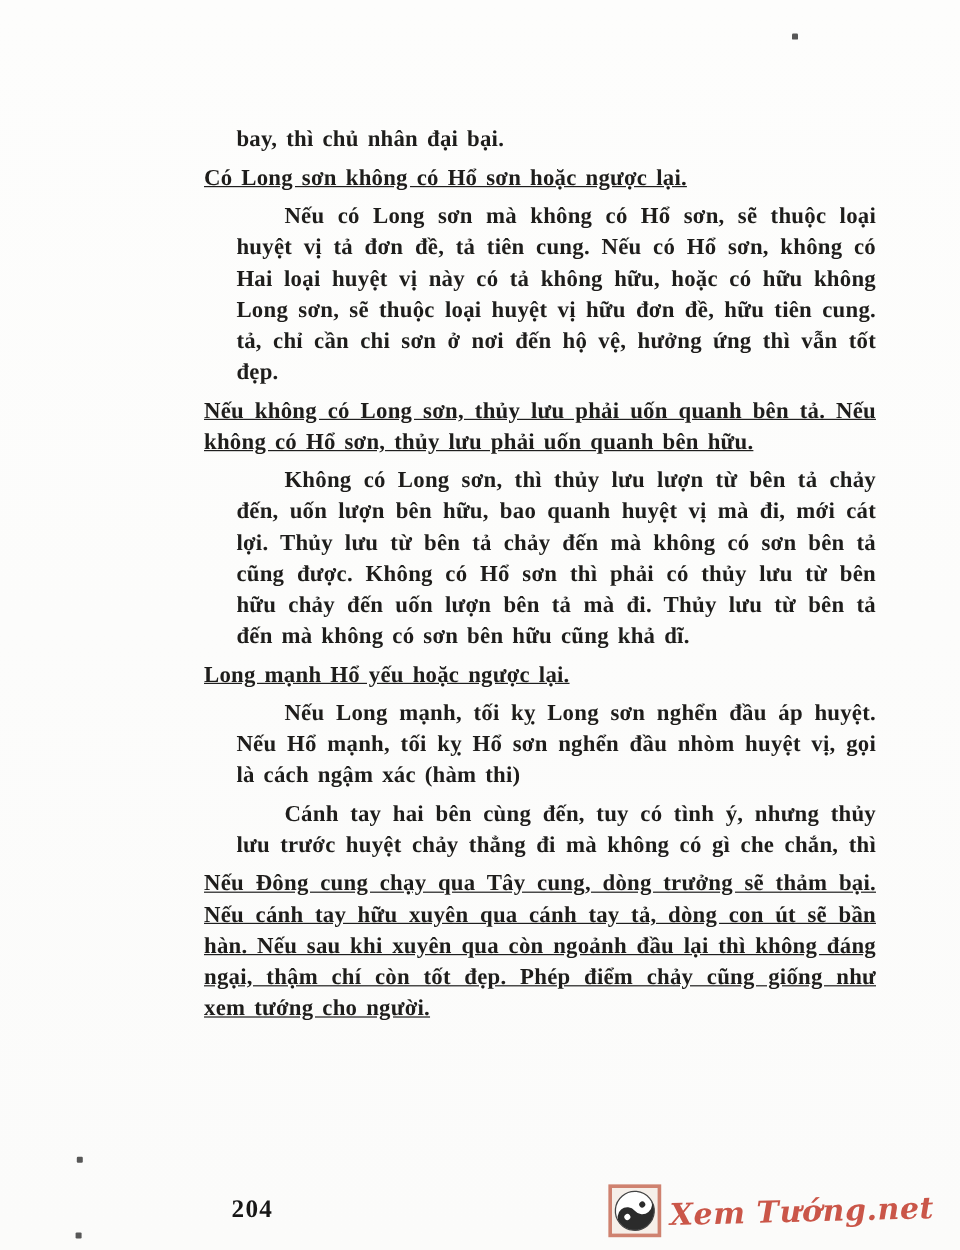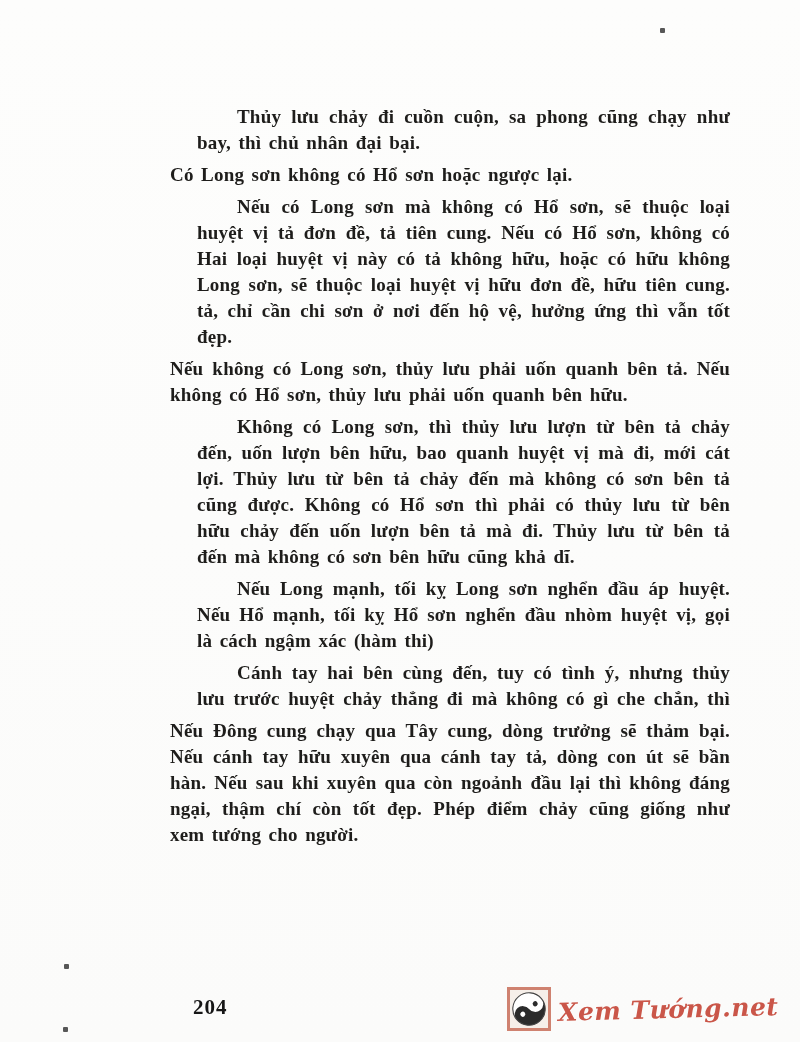--- a/index.html
+++ b/index.html
@@ -14,21 +14,21 @@
     position: relative;
     width: 800px; height: 1042px;
     background: linear-gradient(180deg, #fdfdfc 0%, #fbfbfa 100%);
   }
   .text-block {
     position: absolute;
     left: 170px; top: 104px;
     width: 560px;
   }
   .block { margin: 0 0 6px 0; }
-  .block.statement { margin-top: 4px; }
+  .block.statement { margin-top: 4px; text-decoration: underline; }
   .line {
     font-size: 19px;
     line-height: 26px;
     font-weight: 700;
     letter-spacing: 0.2px;
     word-spacing: 2.5px;
     text-align: justify;
     text-align-last: justify;
     color: #1e1d1b;
   }
@@ -81,21 +81,20 @@
 <body>
 
 <div class="page">
 
   <div class="speck" style="left:660px; top:28px; width:5px; height:5px;"></div>
   <div class="speck" style="left:64px; top:964px; width:5px; height:5px;"></div>
   <div class="speck" style="left:63px; top:1027px; width:5px; height:5px;"></div>
 
   <main class="text-block" id="text-block">
       <section class="block commentary">
-        <div class="line first">Thủy lưu chảy đi cuồn cuộn, sa phong cũng chạy như</div>
         <div class="line last">bay, thì chủ nhân đại bại.</div>
       </section>
       <section class="block statement">
         <div class="line first last">Có Long sơn không có Hổ sơn hoặc ngược lại.</div>
       </section>
       <section class="block commentary">
         <div class="line first">Nếu có Long sơn mà không có Hổ sơn, sẽ thuộc loại</div>
         <div class="line">huyệt vị tả đơn đề, tả tiên cung. Nếu có Hổ sơn, không có</div>
         <div class="line">Hai loại huyệt vị này có tả không hữu, hoặc có hữu không</div>
         <div class="line">Long sơn, sẽ thuộc loại huyệt vị hữu đơn đề, hữu tiên cung.</div>
@@ -106,20 +105,23 @@
         <div class="line first">Nếu không có Long sơn, thủy lưu phải uốn quanh bên tả. Nếu</div>
         <div class="line last">không có Hổ sơn, thủy lưu phải uốn quanh bên hữu.</div>
       </section>
       <section class="block commentary">
         <div class="line first">Không có Long sơn, thì thủy lưu lượn từ bên tả chảy</div>
         <div class="line">đến, uốn lượn bên hữu, bao quanh huyệt vị mà đi, mới cát</div>
         <div class="line">lợi. Thủy lưu từ bên tả chảy đến mà không có sơn bên tả</div>
         <div class="line">cũng được. Không có Hổ sơn thì phải có thủy lưu từ bên</div>
         <div class="line">hữu chảy đến uốn lượn bên tả mà đi. Thủy lưu từ bên tả</div>
         <div class="line last">đến mà không có sơn bên hữu cũng khả dĩ.</div>
+      </section>
+      <section class="block statement">
+        <div class="line first last">Long mạnh Hổ yếu hoặc ngược lại.</div>
       </section>
       <section class="block commentary">
         <div class="line first">Nếu Long mạnh, tối kỵ Long sơn nghển đầu áp huyệt.</div>
         <div class="line">Nếu Hổ mạnh, tối kỵ Hổ sơn nghển đầu nhòm huyệt vị, gọi</div>
         <div class="line last">là cách ngậm xác (hàm thi)</div>
       </section>
       <section class="block commentary">
         <div class="line first">Cánh tay hai bên cùng đến, tuy có tình ý, nhưng thủy</div>
         <div class="line">lưu trước huyệt chảy thẳng đi mà không có gì che chắn, thì</div>
       </section>

